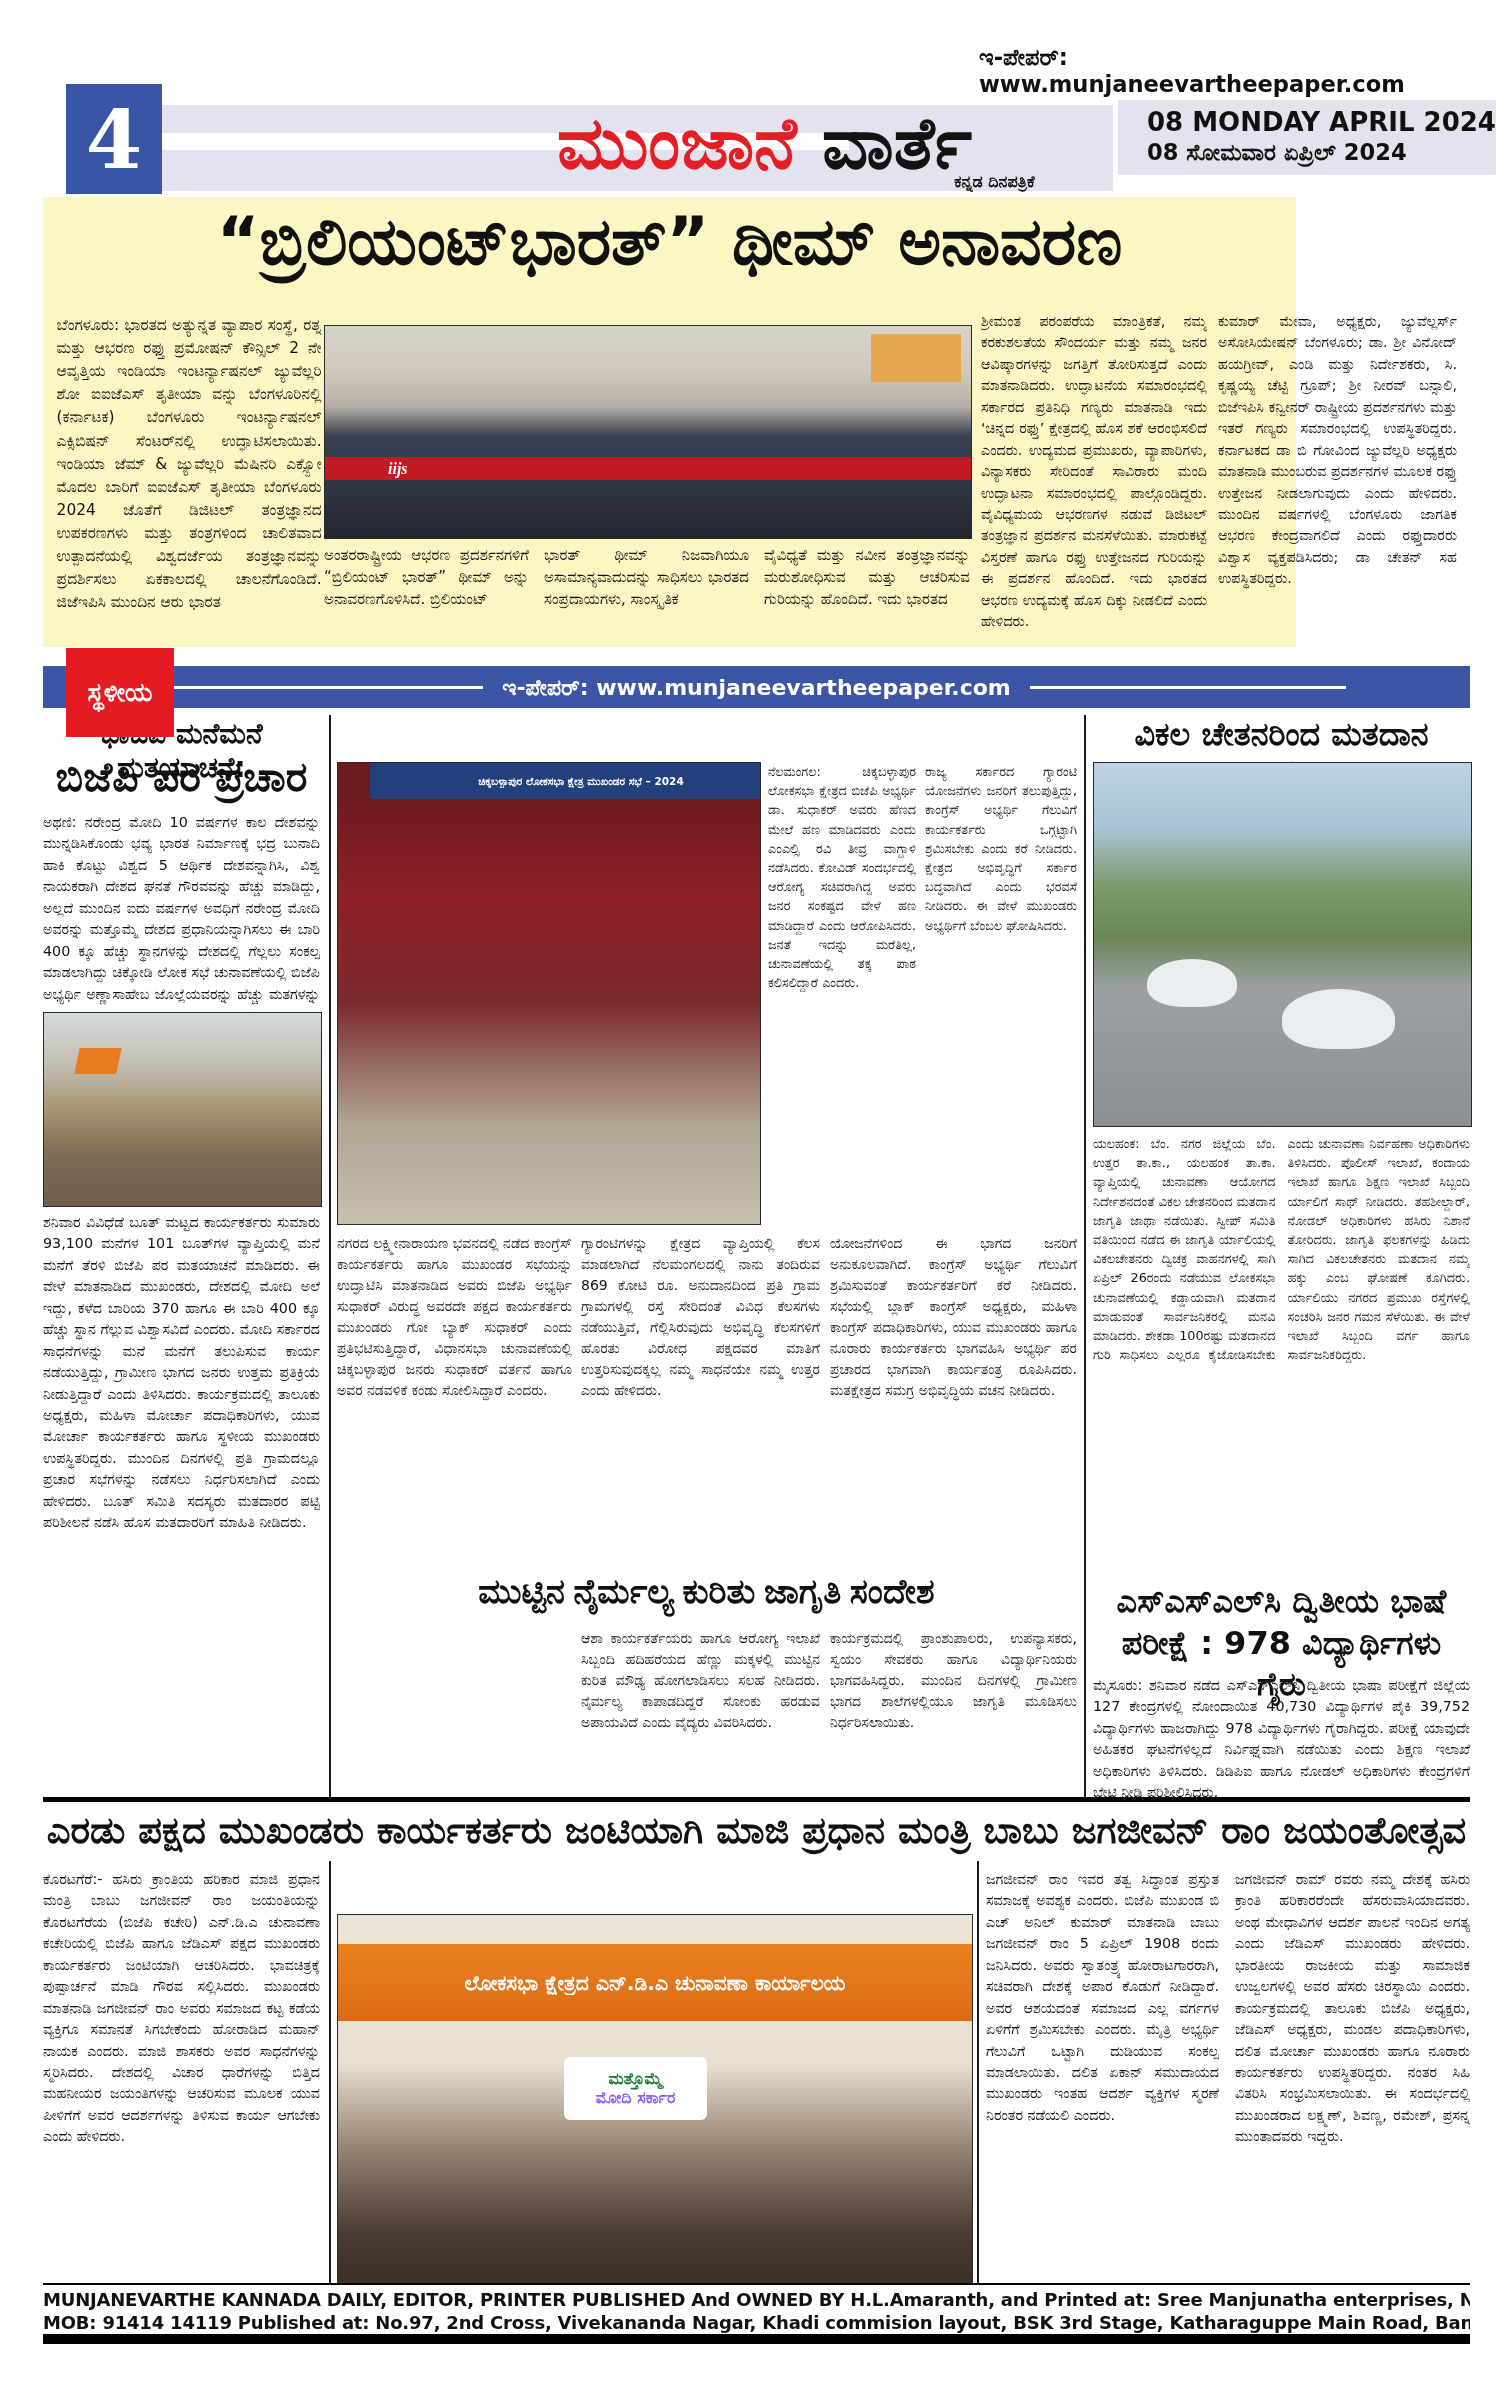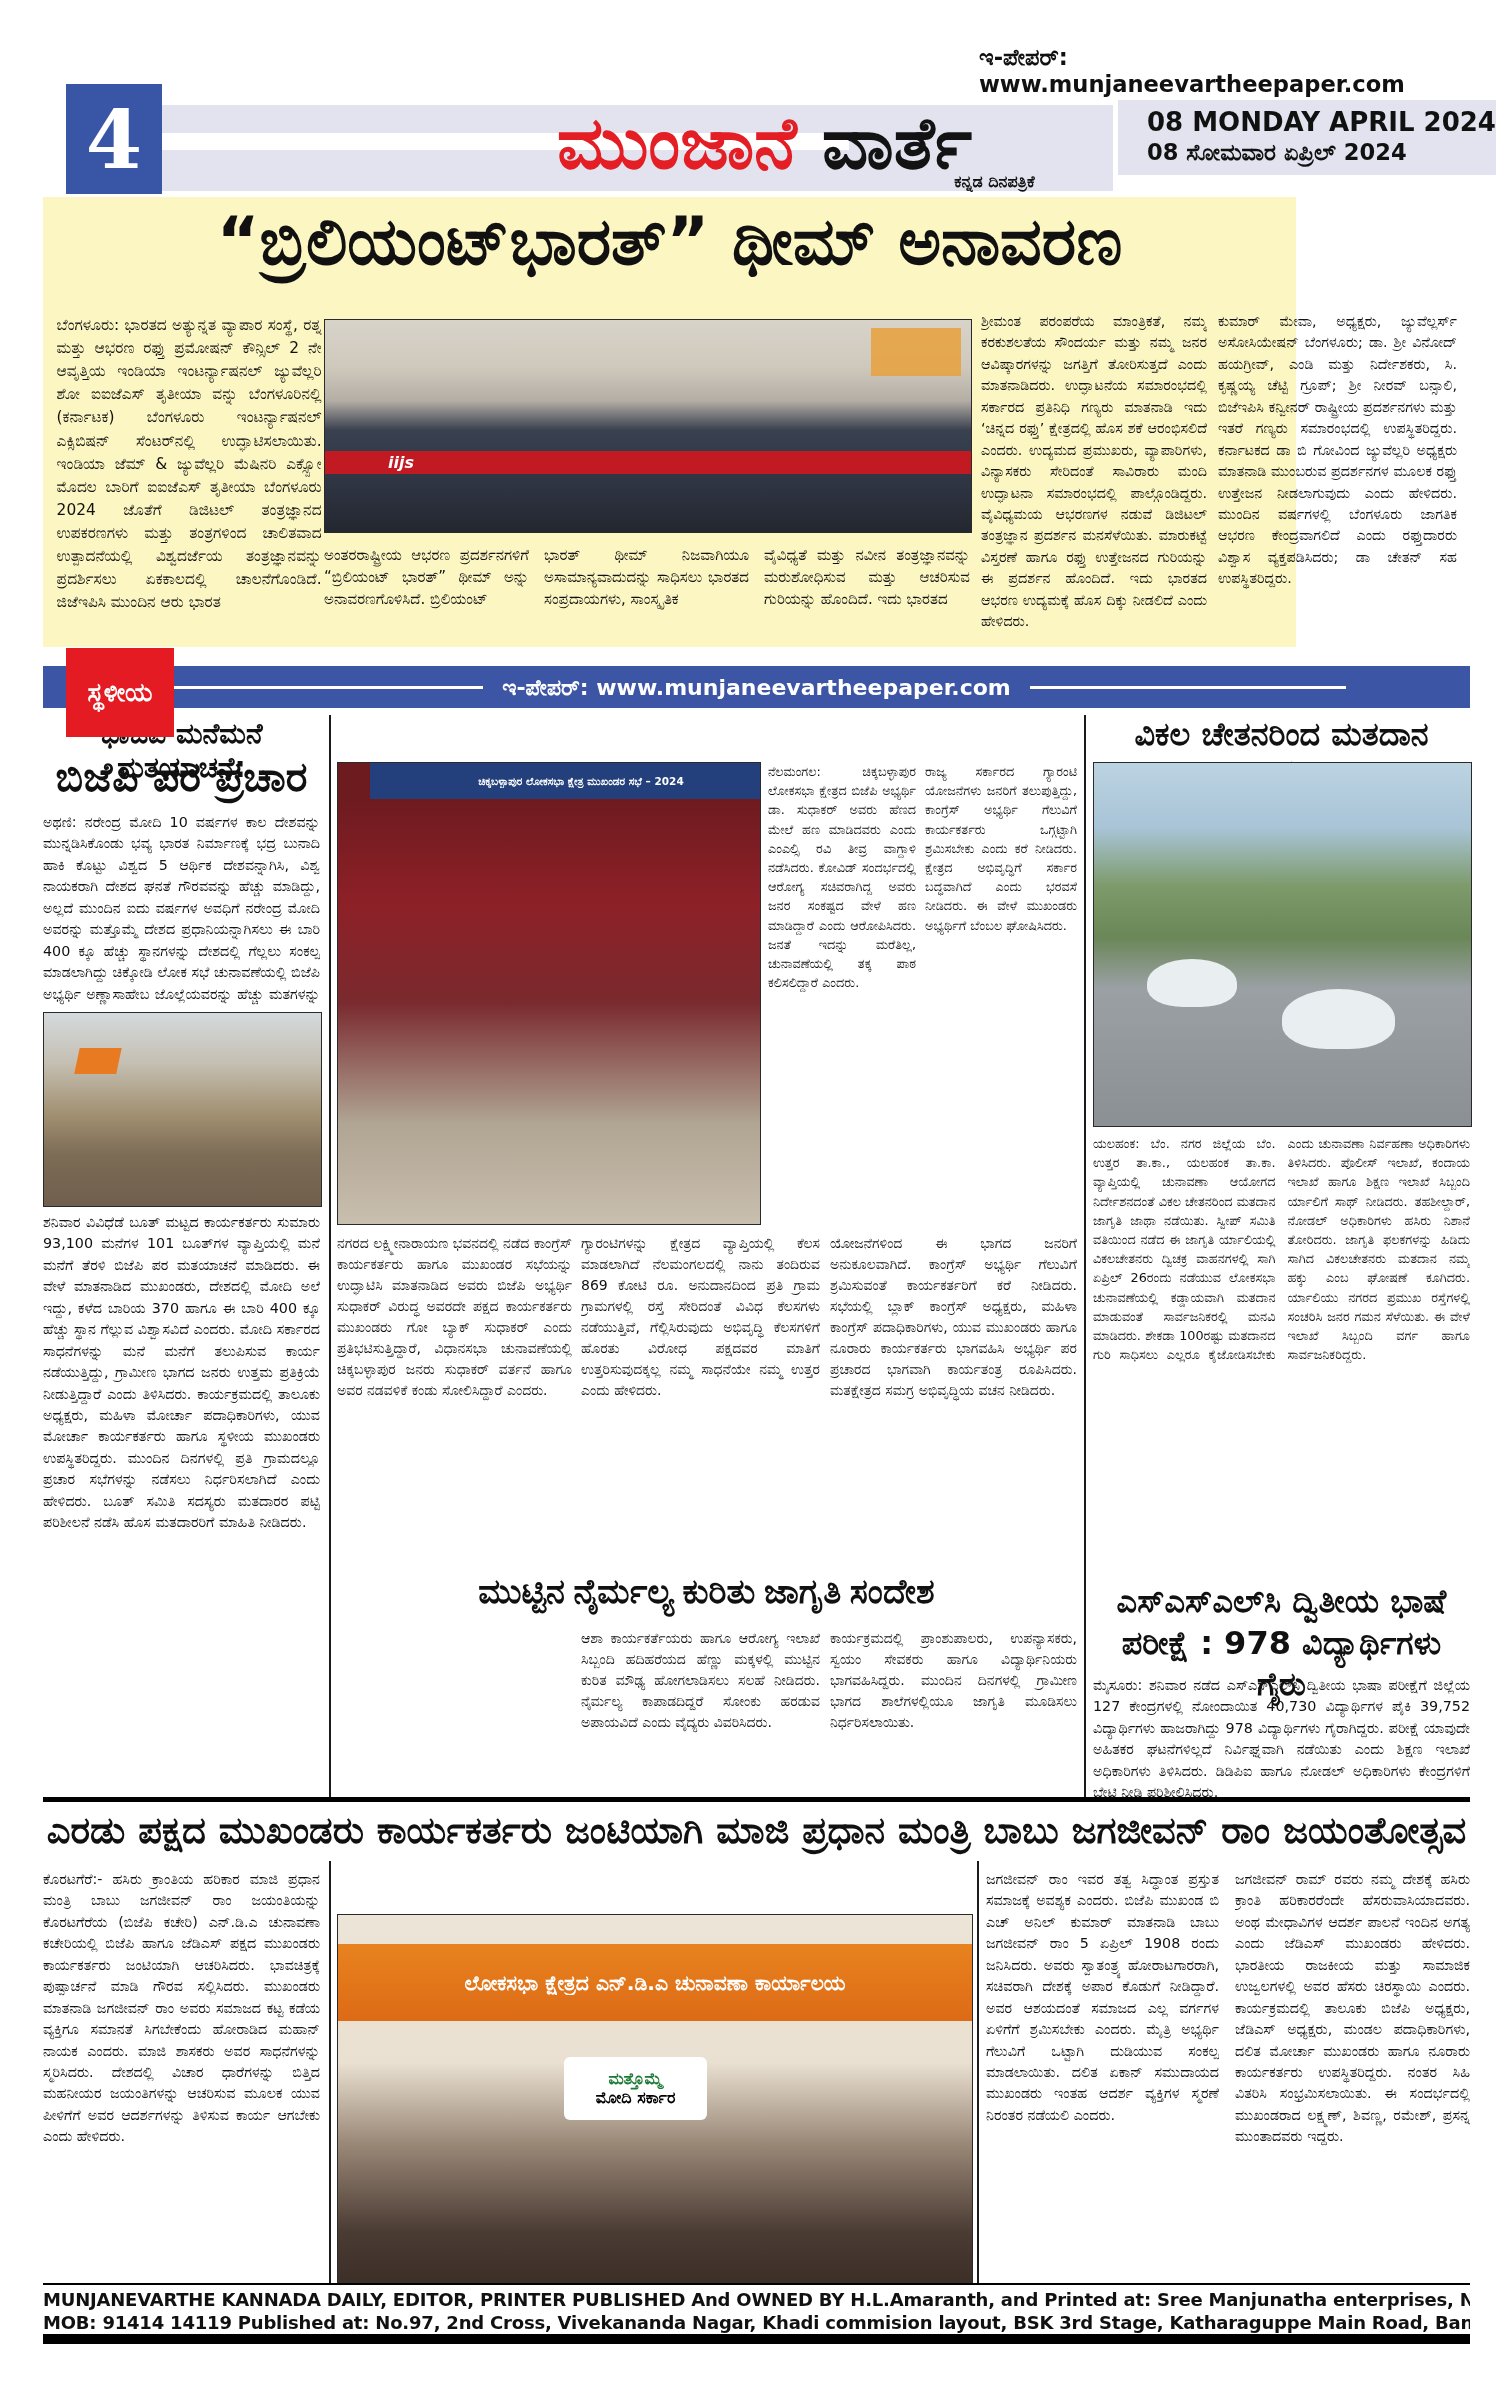--- a/index.html
+++ b/index.html
@@ -48,21 +48,21 @@
   .congress-photo-bg{background:linear-gradient(180deg,#6e1b20 8%,#8d2027 30%,#7a2a2e 52%,#b0a493 78%,#c9bfae 100%);}
   .rally-photo-bg{background:linear-gradient(180deg,#bcd3e2 0%,#a8c4d6 18%,#7d9a6b 34%,#6a8758 48%,#9aa0a4 62%,#8b9094 100%);}
   .scoot{position:absolute;width:90px;height:48px;background:#e9eef1;border-radius:50% 50% 40% 40%;}
   .nda-photo-bg{background:linear-gradient(180deg,#ece4d6 0%,#e9e0d1 40%,#9a8877 62%,#4a3b33 86%,#3c2f28 100%);}
   .nda-banner{position:absolute;left:0;top:29px;width:100%;height:77px;background:linear-gradient(180deg,#e8831f,#dd6a16);
               display:flex;align-items:center;justify-content:center;}
   .nda-banner span{color:#fff;font-weight:bold;font-size:20.3px;white-space:nowrap;overflow:hidden;}
   .modi-chip{position:absolute;left:226px;top:142px;width:143px;height:63px;background:#fff;border-radius:6px;
              display:flex;flex-direction:column;align-items:center;justify-content:center;line-height:1.15;}
   .modi-chip .g{color:#1d7a34;font-weight:bold;font-size:16px;}
-  .modi-chip .r{color:#000000;font-weight:bold;font-size:16px;}
+  .modi-chip .r{color:#8b5cf6;font-weight:bold;font-size:16px;}
   .footer-line{font-size:18px;font-weight:bold;letter-spacing:-0.2px;white-space:nowrap;overflow:hidden;}
 </style>
 </head>
 <body>
 
 <div id="page">
 
   <div class="abs band" style="left:66px;top:105px;width:1047px;height:86px;"></div>
   <div class="abs" style="left:66px;top:133px;width:783px;height:16.6px;background:#fff;"></div>
   <div class="abs pagenum" style="left:66px;top:84px;width:96px;height:110px;">4</div>
@@ -75,21 +75,21 @@
   <div class="abs datebox" style="left:1118px;top:100px;width:349px;height:75px;">
     <div class="date-en">08 MONDAY APRIL 2024</div>
     <div class="date-kn">08 ಸೋಮವಾರ ಏಪ್ರಿಲ್ 2024</div>
   </div>
 
   <div class="abs leadblock" style="left:43px;top:197px;width:1253px;height:450px;">
     <div class="abs lead-head ctr" style="left:0;top:9px;width:100%;">“ಬ್ರಿಲಿಯಂಟ್‌ಭಾರತ್” ಥೀಮ್ ಅನಾವರಣ</div>
 
     <div class="abs just bodytxt" style="left:13.6px;top:117px;width:265px;height:325px;font-size:15.4px;">ಬೆಂಗಳೂರು: ಭಾರತದ ಅತ್ಯುನ್ನತ ವ್ಯಾಪಾರ ಸಂಸ್ಥೆ, ರತ್ನ ಮತ್ತು ಆಭರಣ ರಫ್ತು ಪ್ರಮೋಷನ್ ಕೌನ್ಸಿಲ್ 2 ನೇ ಆವೃತ್ತಿಯ ಇಂಡಿಯಾ ಇಂಟರ್ನ್ಯಾಷನಲ್ ಜ್ಯುವೆಲ್ಲರಿ ಶೋ ಐಐಜೆಎಸ್ ತೃತೀಯಾ ವನ್ನು ಬೆಂಗಳೂರಿನಲ್ಲಿ (ಕರ್ನಾಟಕ) ಬೆಂಗಳೂರು ಇಂಟರ್ನ್ಯಾಷನಲ್ ಎಕ್ಸಿಬಿಷನ್ ಸೆಂಟರ್‌ನಲ್ಲಿ ಉದ್ಘಾಟಿಸಲಾಯಿತು. ಇಂಡಿಯಾ ಜೆಮ್ &amp; ಜ್ಯುವೆಲ್ಲರಿ ಮೆಷಿನರಿ ಎಕ್ಸ್ಪೋ ಮೊದಲ ಬಾರಿಗೆ ಐಐಜೆಎಸ್ ತೃತೀಯಾ ಬೆಂಗಳೂರು 2024 ಜೊತೆಗೆ ಡಿಜಿಟಲ್ ತಂತ್ರಜ್ಞಾನದ ಉಪಕರಣಗಳು ಮತ್ತು ತಂತ್ರಗಳಿಂದ ಚಾಲಿತವಾದ ಉತ್ಪಾದನೆಯಲ್ಲಿ ವಿಶ್ವದರ್ಜೆಯ ತಂತ್ರಜ್ಞಾನವನ್ನು ಪ್ರದರ್ಶಿಸಲು ಏಕಕಾಲದಲ್ಲಿ ಚಾಲನೆಗೊಂಡಿದೆ. ಜಿಜೆಇಪಿಸಿ ಮುಂದಿನ ಆರು ಭಾರತ</div>
 
-    <div class="photo lead-photo-bg" style="left:281px;top:122px;width:646px;height:212px;">
+    <div class="photo lead-photo-bg" style="left:281px;top:128px;width:646px;height:212px;font-family:Liberation Serif, serif;">
       <div class="stall"></div>
       <div class="ribbon">
           <span>iijs</span>
         </div>
     </div>
 
     <div class="abs just cap" style="left:281px;top:348px;width:205px;height:96px;">ಅಂತರರಾಷ್ಟ್ರೀಯ ಆಭರಣ ಪ್ರದರ್ಶನಗಳಿಗೆ “ಬ್ರಿಲಿಯಂಟ್ ಭಾರತ್” ಥೀಮ್ ಅನ್ನು ಅನಾವರಣಗೊಳಿಸಿದೆ. ಬ್ರಿಲಿಯಂಟ್</div>
     <div class="abs just cap" style="left:501px;top:348px;width:205px;height:96px;">ಭಾರತ್ ಥೀಮ್ ನಿಜವಾಗಿಯೂ ಅಸಾಮಾನ್ಯವಾದುದನ್ನು ಸಾಧಿಸಲು ಭಾರತದ ಸಂಪ್ರದಾಯಗಳು, ಸಾಂಸ್ಕೃತಿಕ</div>
     <div class="abs just cap" style="left:721px;top:348px;width:206px;height:96px;">ವೈವಿಧ್ಯತೆ ಮತ್ತು ನವೀನ ತಂತ್ರಜ್ಞಾನವನ್ನು ಮರುಶೋಧಿಸುವ ಮತ್ತು ಆಚರಿಸುವ ಗುರಿಯನ್ನು ಹೊಂದಿದೆ. ಇದು ಭಾರತದ</div>
 

